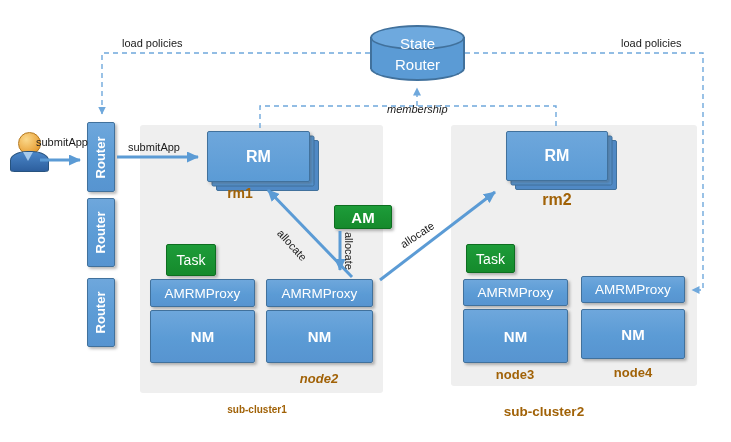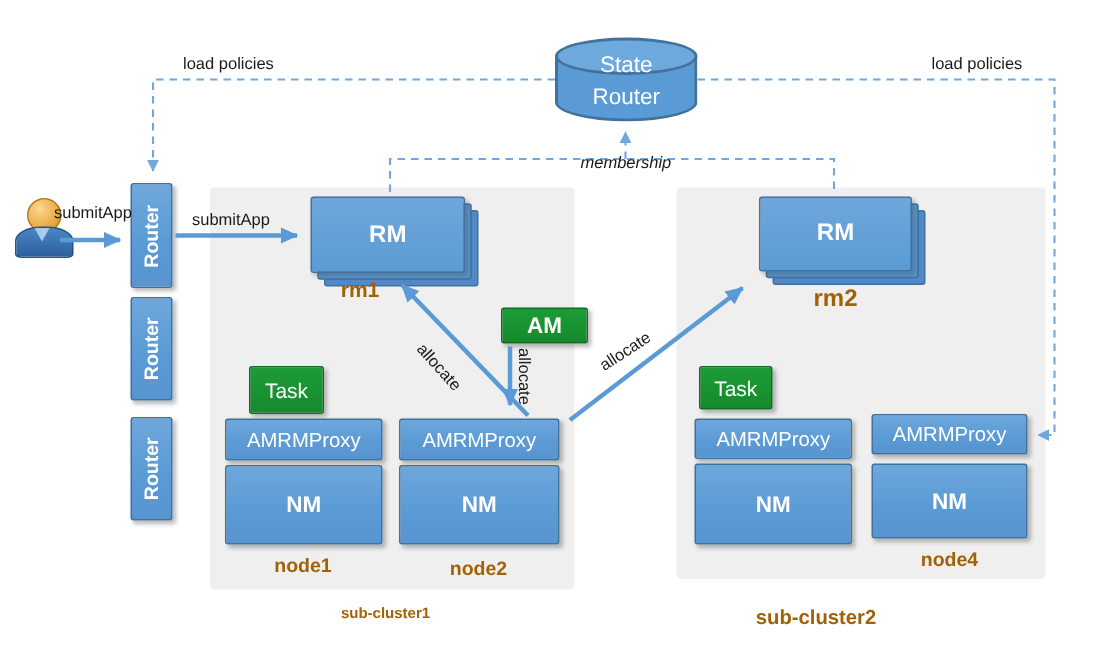--- a/index.html
+++ b/index.html
@@ -94,29 +94,29 @@
   <div class="abs cyl-text">
     <div>State</div>
     <div>Router</div>
   </div>
 
   <div class="abs bbox green" style="left:312px;top:205px;width:58px;height:24px;font-size:15px;font-weight:bold;margin-left:22px;">AM</div>
 
   <div class="abs bbox green" style="left:166px;top:244px;width:50px;height:32px;font-size:14px;">Task</div>
   <div class="abs bbox" style="left:150px;top:279px;width:105px;height:28px;font-size:13.5px;">AMRMProxy</div>
   <div class="abs bbox" style="left:150px;top:310px;width:105px;height:53px;font-size:15px;font-weight:bold;">NM</div>
-  <div class="blbl" style="left:152px;top:369px;width:100px;">node1</div>
 
   <div class="abs bbox" style="left:266px;top:279px;width:107px;height:28px;font-size:13.5px;">AMRMProxy</div>
   <div class="abs bbox" style="left:266px;top:310px;width:107px;height:53px;font-size:15px;font-weight:bold;">NM</div>
-  <div class="blbl" style="left:269px;top:371px;width:100px;">node2</div>
+  <div class="blbl" style="left:269px;top:371px;width:100px;font-style:italic;">node2</div>
 
   <div class="abs bbox green" style="left:466px;top:244px;width:49px;height:29px;font-size:14px;">Task</div>
   <div class="abs bbox" style="left:463px;top:279px;width:105px;height:27px;font-size:13.5px;">AMRMProxy</div>
   <div class="abs bbox" style="left:463px;top:309px;width:105px;height:54px;font-size:15px;font-weight:bold;">NM</div>
+  <div class="blbl" style="left:465px;top:367px;width:100px;">node3</div>
 
   <div class="abs bbox" style="left:581px;top:276px;width:104px;height:27px;font-size:13.5px;">AMRMProxy</div>
   <div class="abs bbox" style="left:581px;top:309px;width:104px;height:50px;font-size:15px;font-weight:bold;">NM</div>
   <div class="blbl" style="left:583px;top:365px;width:100px;">node4</div>
 
   <div class="blbl" style="left:200px;top:185px;width:80px;font-size:14px;">rm1</div>
   <div class="blbl" style="left:517px;top:191px;width:80px;font-size:16px;">rm2</div>
   <div class="blbl" style="left:187px;top:404px;width:140px;font-size:10px;">sub-cluster1</div>
   <div class="blbl" style="left:474px;top:404px;width:140px;font-size:13.5px;">sub-cluster2</div>
 

